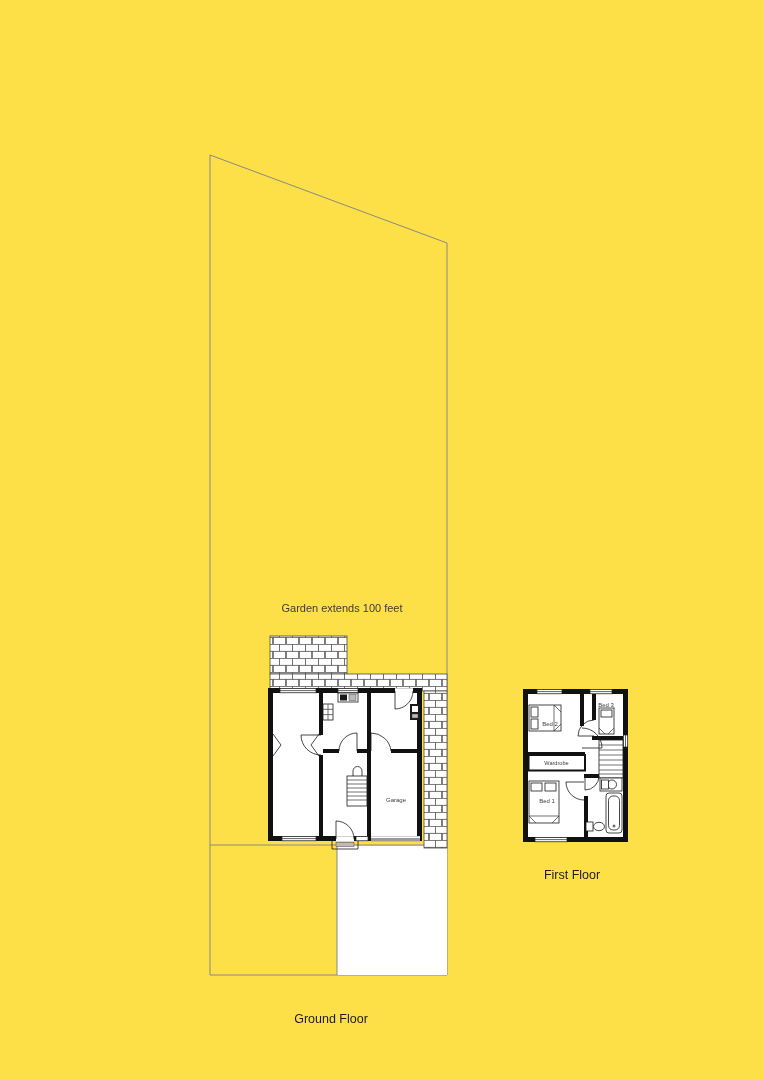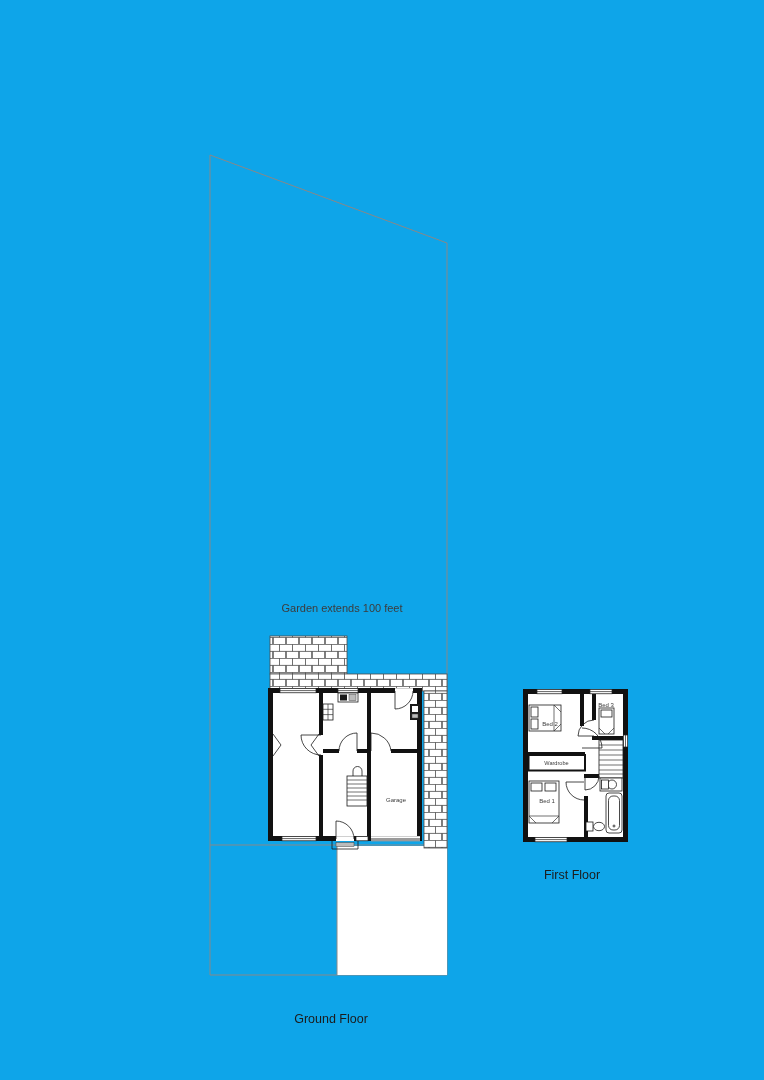--- a/index.html
+++ b/index.html
@@ -4,21 +4,21 @@
 <style>
   :root{
     --wall:#111111;
     --boundary:#888888;
     --garage-door:#9a9a9a;
     --label:#3c3c3c;
     --title:#1c1c1c;
   }
   html,body{margin:0;padding:0;background:#ffffff;}
   .canvas{
-    position:relative;width:764px;height:1080px;background:#0ea5e9;
+    position:relative;width:764px;height:1080px;background:#fde047;
     font-family:"Liberation Sans", sans-serif;overflow:hidden;
   }
   svg text{font-family:"Liberation Sans", sans-serif;}
   .wall{fill:var(--wall);stroke:none;}
   .boundary-line{stroke:var(--boundary);stroke-width:1;fill:none;}
   .room-fill{fill:#ffffff;stroke:none;}
   .win{fill:#ffffff;stroke:#222222;stroke-width:0.7;}
   .win-mid{stroke:#222222;stroke-width:0.7;fill:none;}
   .arc{stroke:#1a1a1a;stroke-width:0.8;fill:none;}
   .fixture{stroke:#1a1a1a;stroke-width:0.8;fill:#ffffff;}

